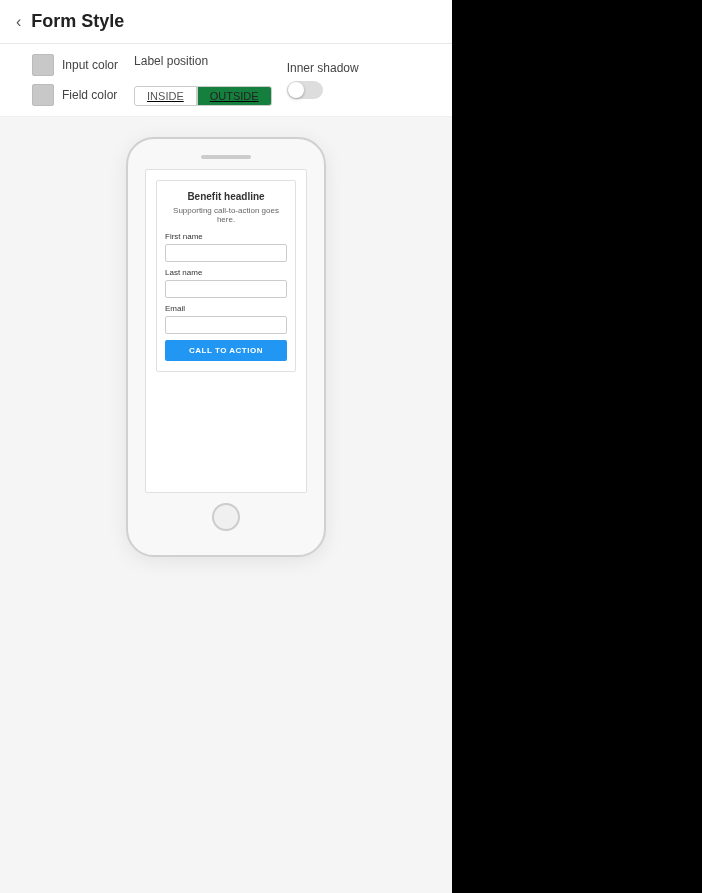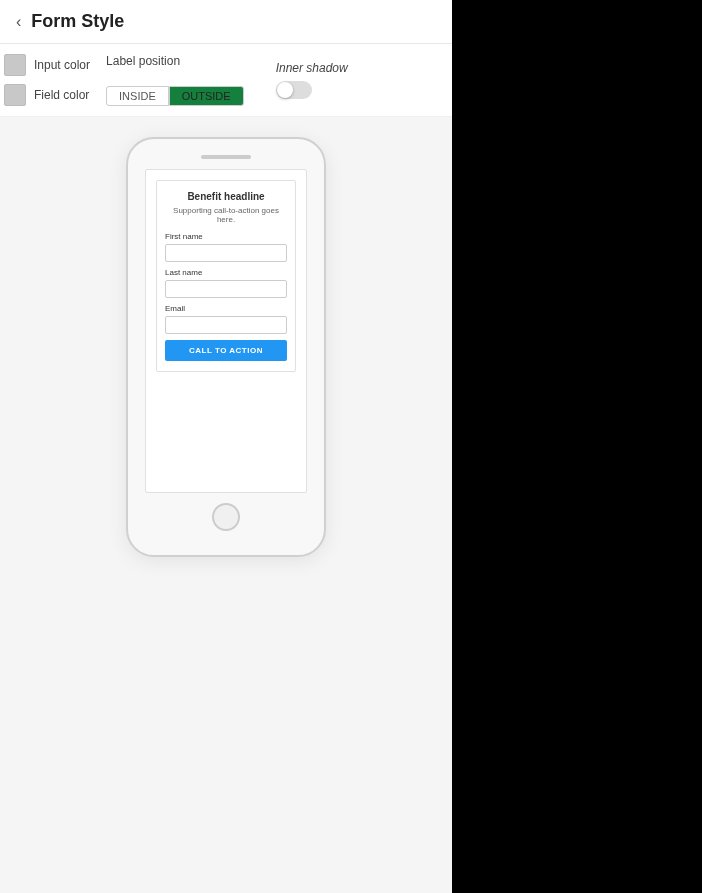--- a/index.html
+++ b/index.html
@@ -74,20 +74,21 @@
       margin-left: 8px;
     }
     .lp-title {
       font-size: 12px;
       color: #444;
       margin-bottom: 12px;
     }
     .lp-buttons {
       display: flex;
       gap: 0;
+      text-decoration: underline;
     }
     .lp-btn {
       padding: 3px 12px;
       font-size: 11px;
       border: 1px solid #ccc;
       cursor: pointer;
       background: #fff;
       color: #555;
     }
     .lp-btn.active {
@@ -217,21 +218,21 @@
       height: 28px;
       border-radius: 50%;
       border: 2px solid #ccc;
       margin-top: 10px;
       background: #f0f0f0;
     }
     .toolbar-top {
       display: flex;
       align-items: center;
       gap: 0;
-      padding: 10px 4px 10px;
+      padding: 10px 32px 10px;
       border-bottom: 1px solid #f0f0f0;
     }
   </style>
 </head>
 <body>
 
 <div class="panel">
 
   <div class="header">
     <button class="back-btn">
@@ -255,21 +256,21 @@
 
 
     <div class="label-position-group" style="margin-left:16px;">
       <span class="lp-title">Label position</span>
       <div class="lp-buttons">
         <button class="lp-btn">INSIDE</button>
         <button class="lp-btn active">OUTSIDE</button>
       </div>
     </div>
 
-    <div class="inner-shadow-group" style="margin-left:32px;font-style:italic;">
+    <div class="inner-shadow-group" style="margin-left:15px;">
       <span class="is-title">Inner shadow</span>
       <div class="toggle-track">
         <div class="toggle-thumb"></div>
       </div>
     </div>
   </div>
 
   <div class="content-area">
     <div class="phone-frame">
       <div class="phone-speaker"></div>

